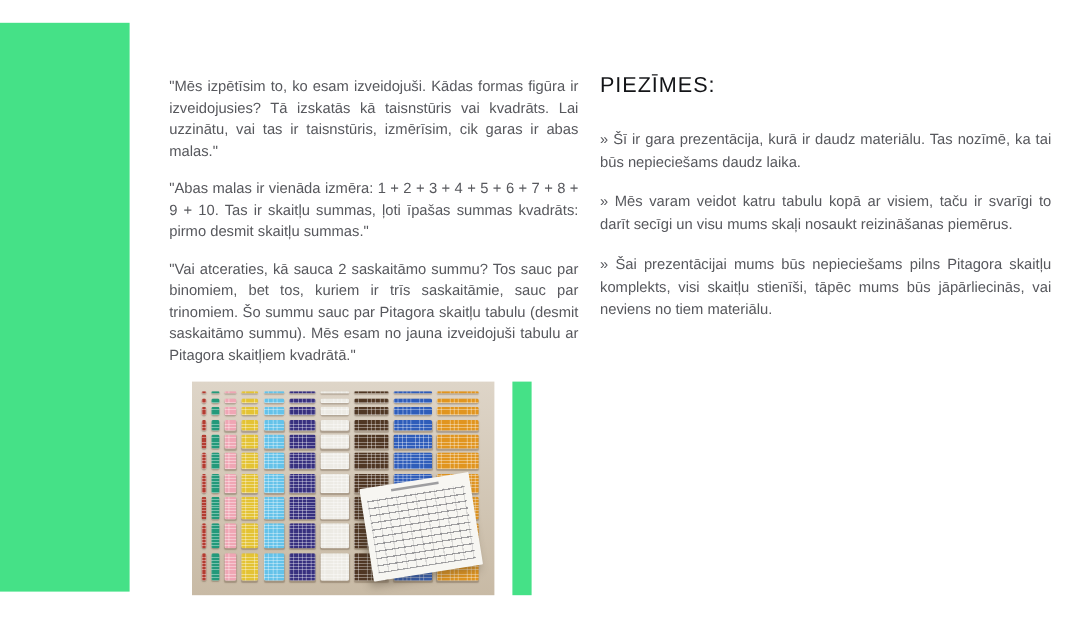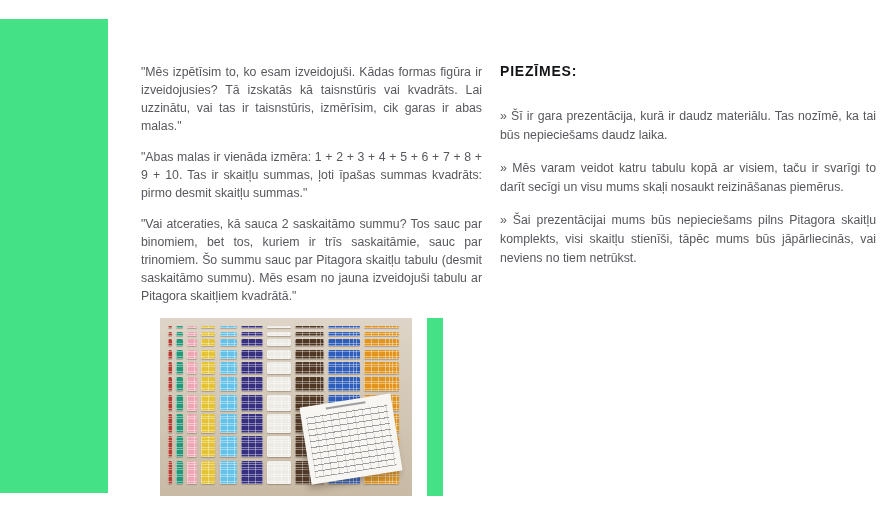--- a/index.html
+++ b/index.html
@@ -20,22 +20,22 @@
     position:absolute;left:141px;top:63px;width:341px;
     color:#57585d;font-size:12.3px;line-height:18px;
   }
   .script-col p{margin:0 0 13px 0;text-align:justify;}
 
   .notes-col{
     position:absolute;left:500px;top:63px;width:376px;
     color:#57585d;font-size:12.3px;line-height:19px;
   }
   .notes-col h2{
-    margin:0 0 28px 0;font-size:14px;line-height:16px;
-    letter-spacing:.8px;color:#131417;font-weight:bold;
+    margin:0 0 28px 0;font-size:18px;line-height:16px;
+    letter-spacing:.8px;color:#131417;font-weight:normal;
   }
   .notes-col p{margin:0 0 14px 0;text-align:justify;}
 
   .figure-row{
     display:flex;gap:15px;margin:12px 0 0 19px;
   }
   .photo{
     position:relative;width:252px;height:178px;flex:0 0 252px;
     overflow:hidden;
   }
@@ -186,16 +186,16 @@
         </div>
       </div>
       <div class="green-bar" style="background: rgb(69, 225, 135);"></div>
     </div>
   </div>
 
   <div class="notes-col">
     <h2>PIEZĪMES:</h2>
     <p>» Šī ir gara prezentācija, kurā ir daudz materiālu. Tas nozīmē, ka tai būs nepieciešams daudz laika.</p>
     <p>» Mēs varam veidot katru tabulu kopā ar visiem, taču ir svarīgi to darīt secīgi un visu mums skaļi nosaukt reizināšanas piemērus.</p>
-    <p>» Šai prezentācijai mums būs nepieciešams pilns Pitagora skaitļu komplekts, visi skaitļu stienīši, tāpēc mums būs jāpārliecinās, vai neviens no tiem netrūkst.</p>
+    <p>» Šai prezentācijai mums būs nepieciešams pilns Pitagora skaitļu komplekts, visi skaitļu stienīši, tāpēc mums būs jāpārliecinās, vai neviens no tiem materiālu.</p>
   </div>
 
 </div>
 
 </body></html>

